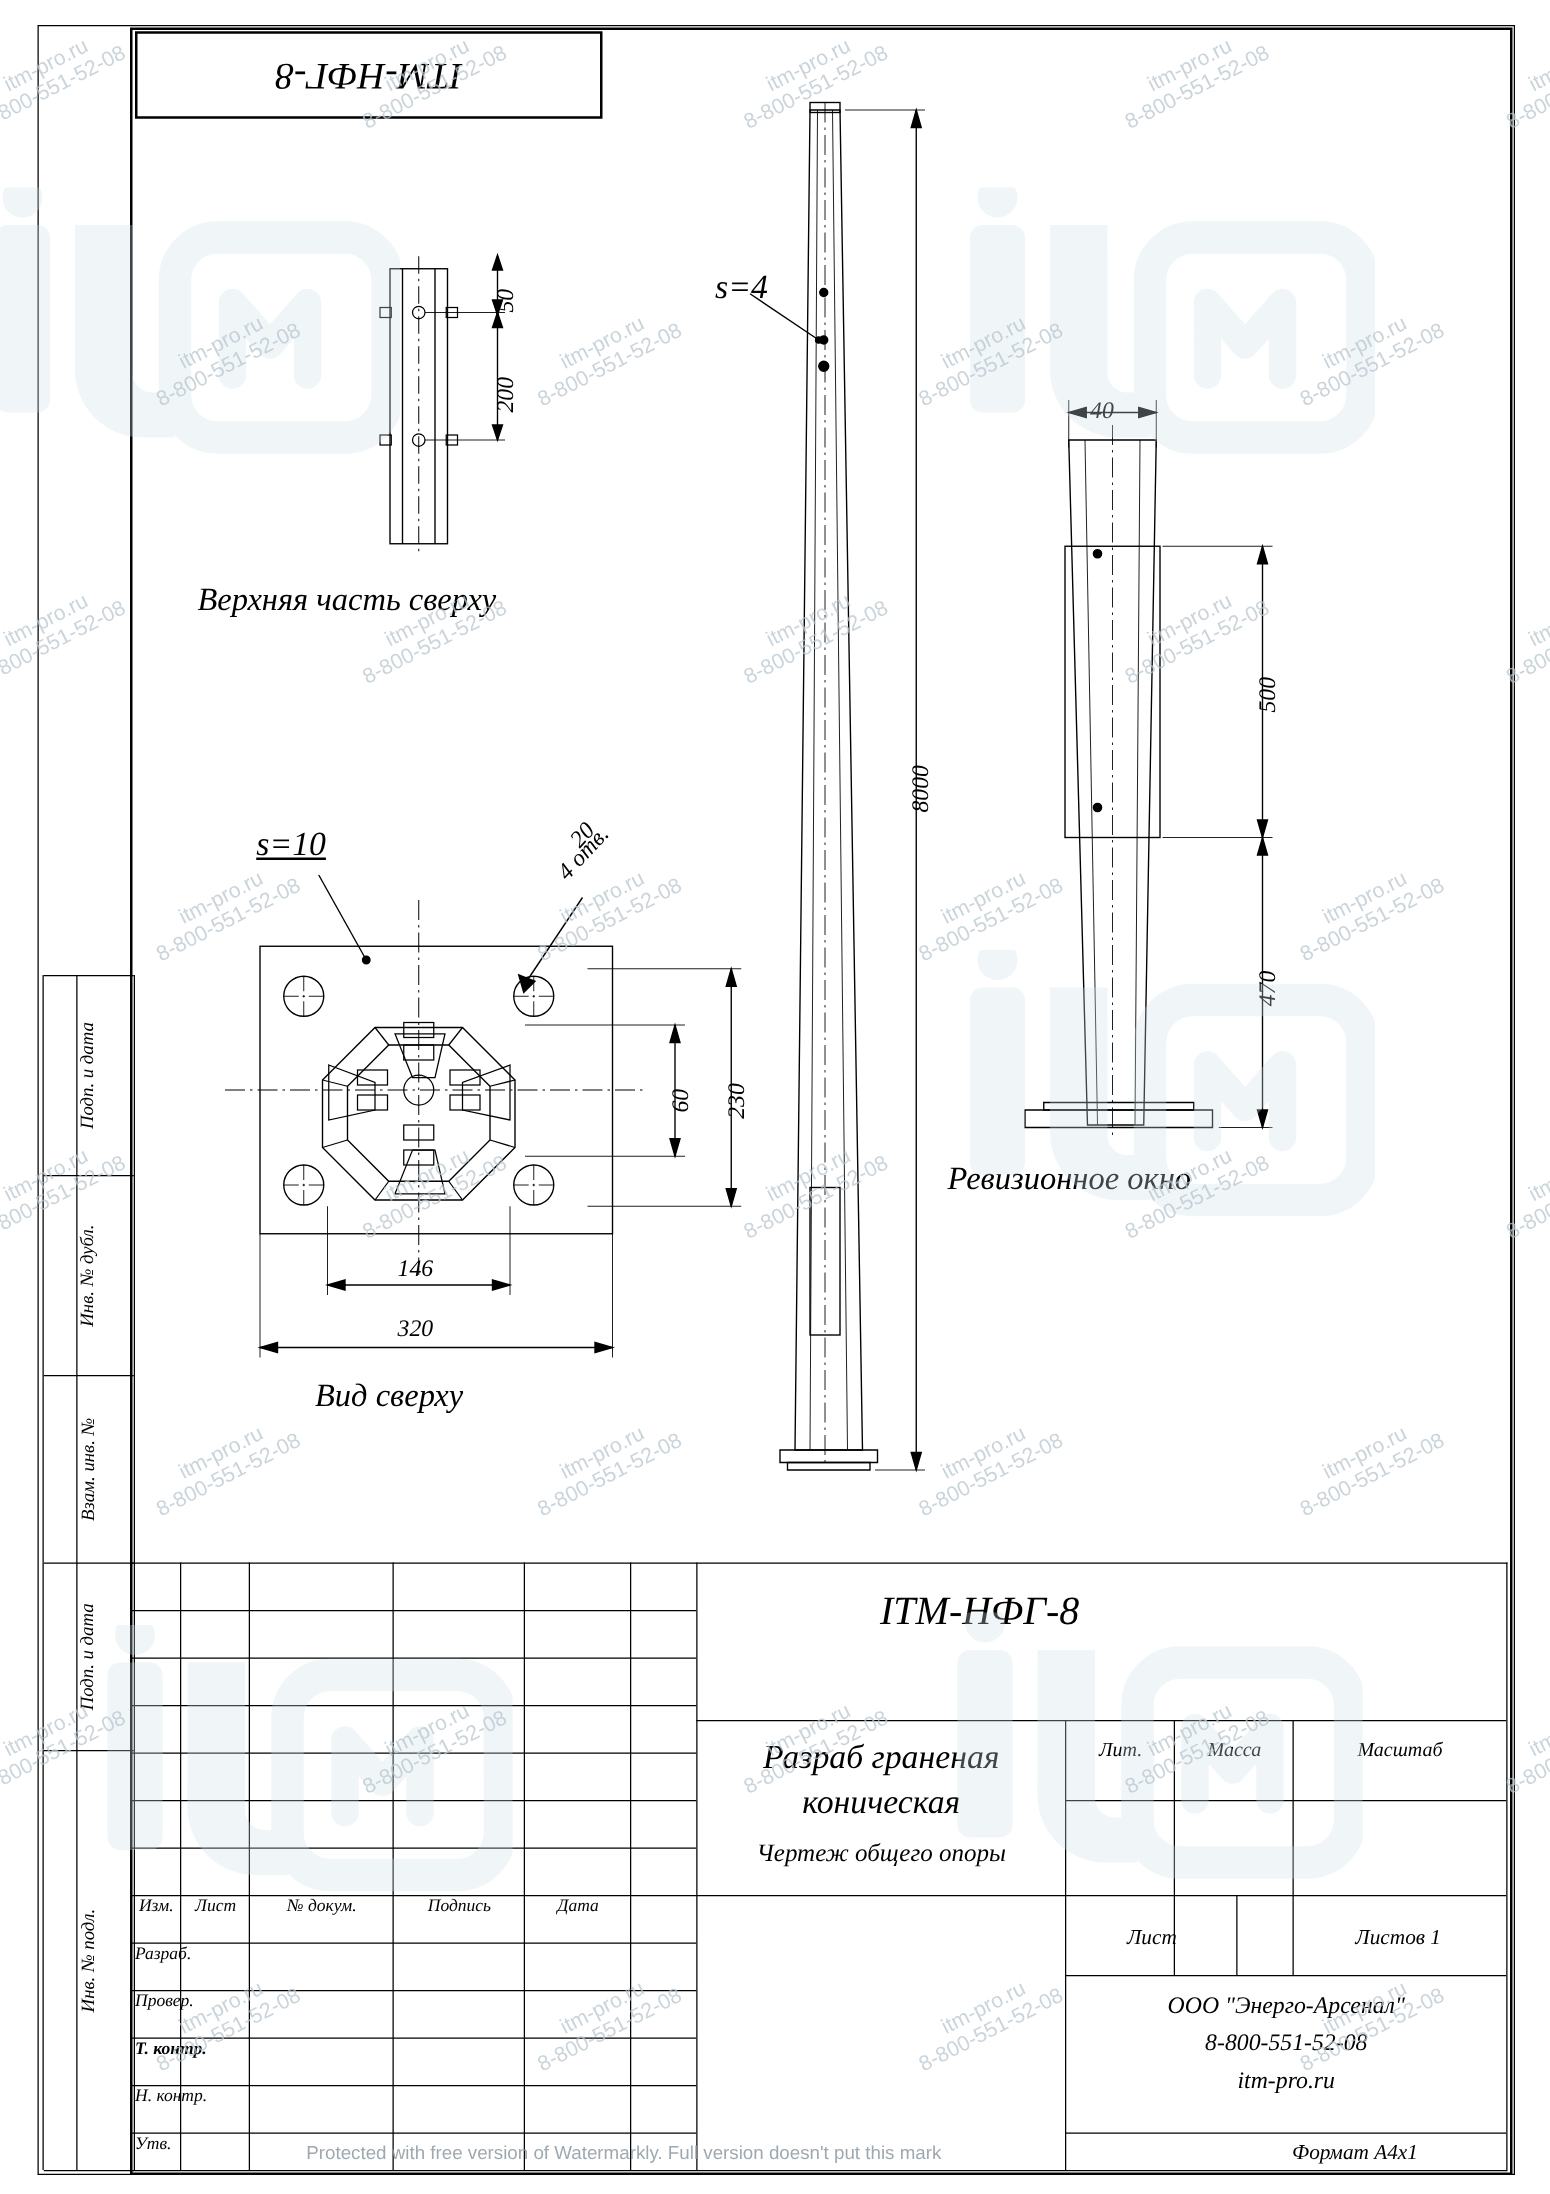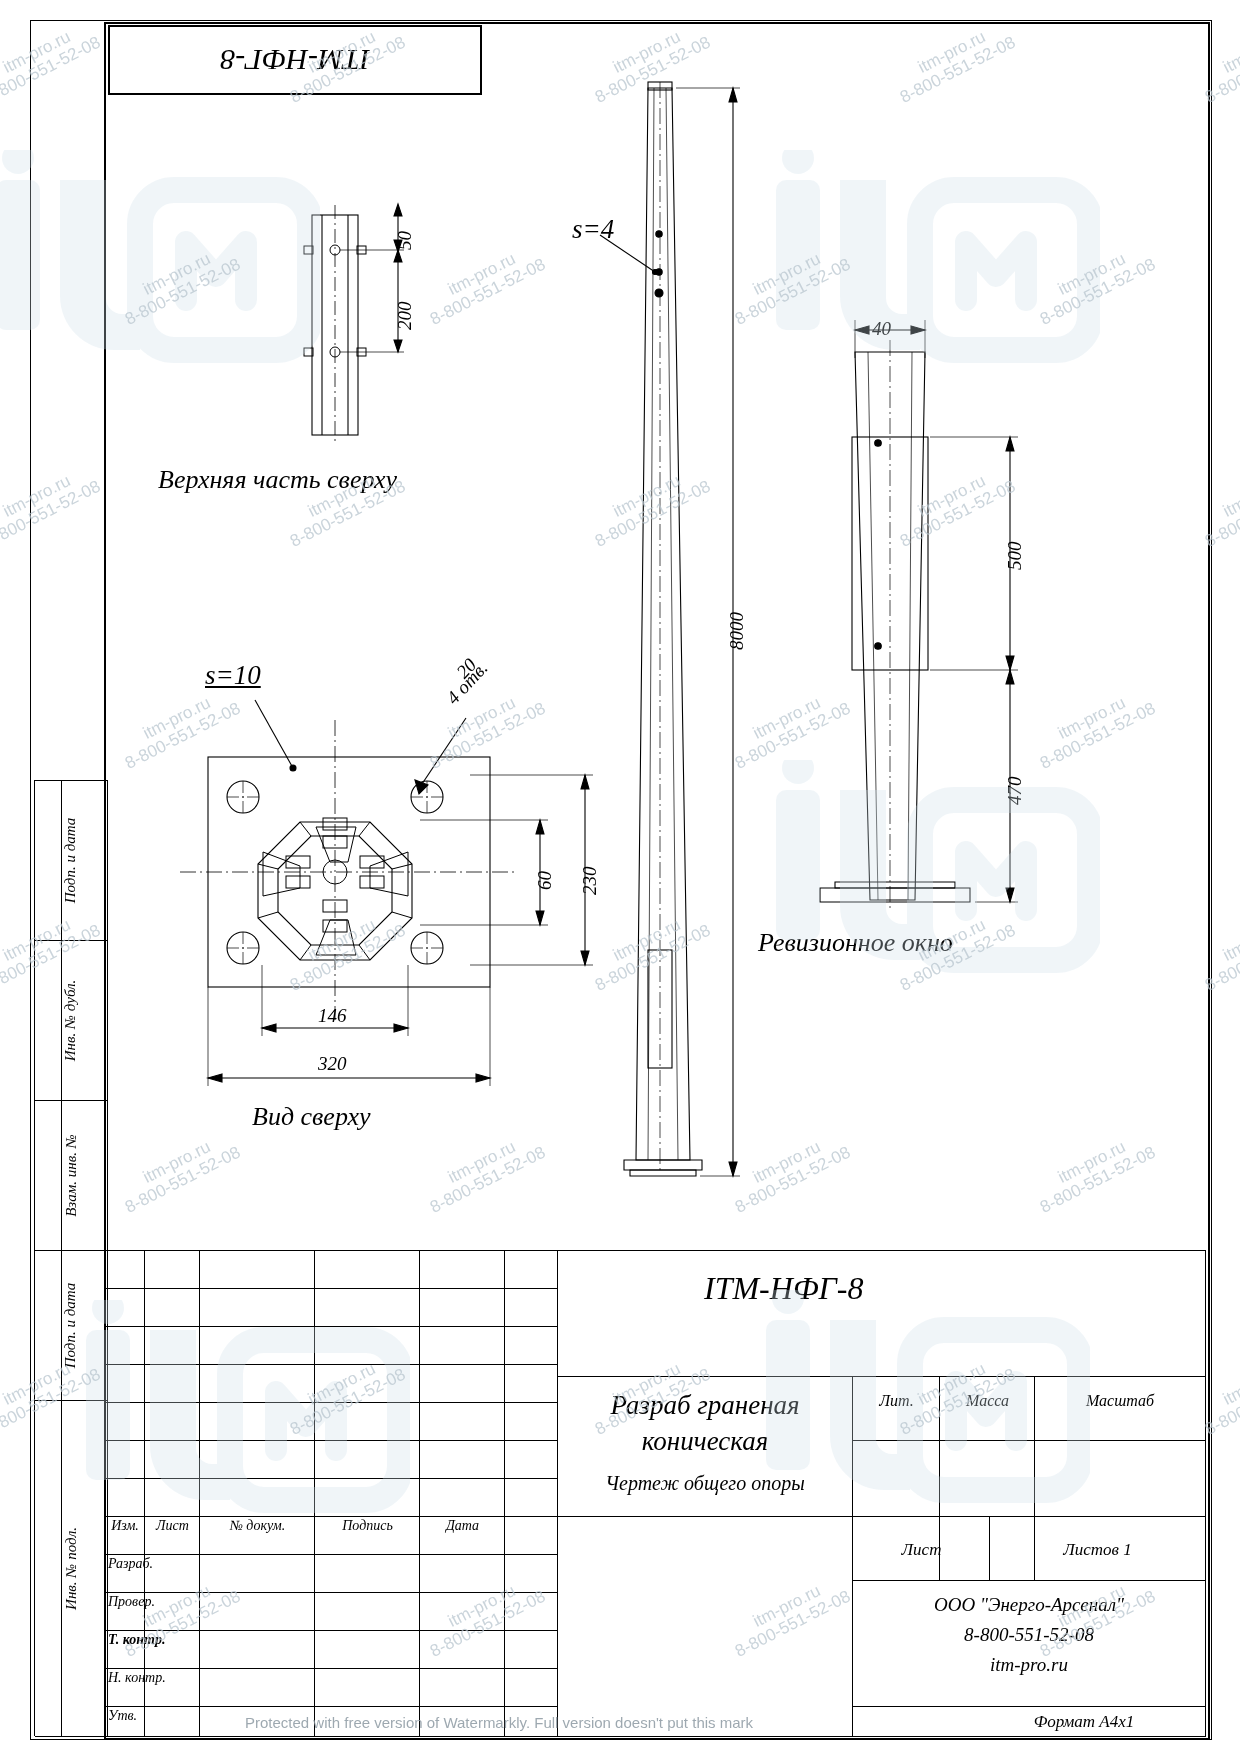--- a/index.html
+++ b/index.html
@@ -465,20 +465,20 @@
 
   <div class="tbtxt c" style="left:455px;top:140px;width:292px;font-size:27px;">Разраб граненая</div>
   <div class="tbtxt c" style="left:455px;top:176px;width:292px;font-size:27px;">коническая</div>
   <div class="tbtxt c" style="left:455px;top:222px;width:292px;font-size:20px;">Чертеж общего опоры</div>
 
   <div class="tbtxt c" style="left:750px;top:142px;width:85px;font-size:16px;">Лит.</div>
   <div class="tbtxt c" style="left:837px;top:142px;width:93px;font-size:16px;">Масса</div>
   <div class="tbtxt c" style="left:932px;top:142px;width:168px;font-size:16px;">Масштаб</div>
 
   <div class="tbtxt c" style="left:750px;top:290px;width:135px;font-size:17px;">Лист</div>
-  <div class="tbtxt c" style="left:887px;top:290px;width:213px;font-size:17px;">Листов 1</div>
+  <div class="tbtxt c" style="left:887px;top:290px;width:213px;font-size:17px;padding-left:21px;">Листов 1</div>
 
   <div class="tbtxt c" style="left:750px;top:344px;width:350px;font-size:19px;">ООО "Энерго-Арсенал"</div>
   <div class="tbtxt c" style="left:750px;top:374px;width:350px;font-size:19px;">8-800-551-52-08</div>
   <div class="tbtxt c" style="left:750px;top:404px;width:350px;font-size:19px;">itm-pro.ru</div>
 
   <div class="tbtxt c" style="left:860px;top:462px;width:240px;font-size:17px;">Формат  А4х1</div>
 </div>
 
 </body></html>

